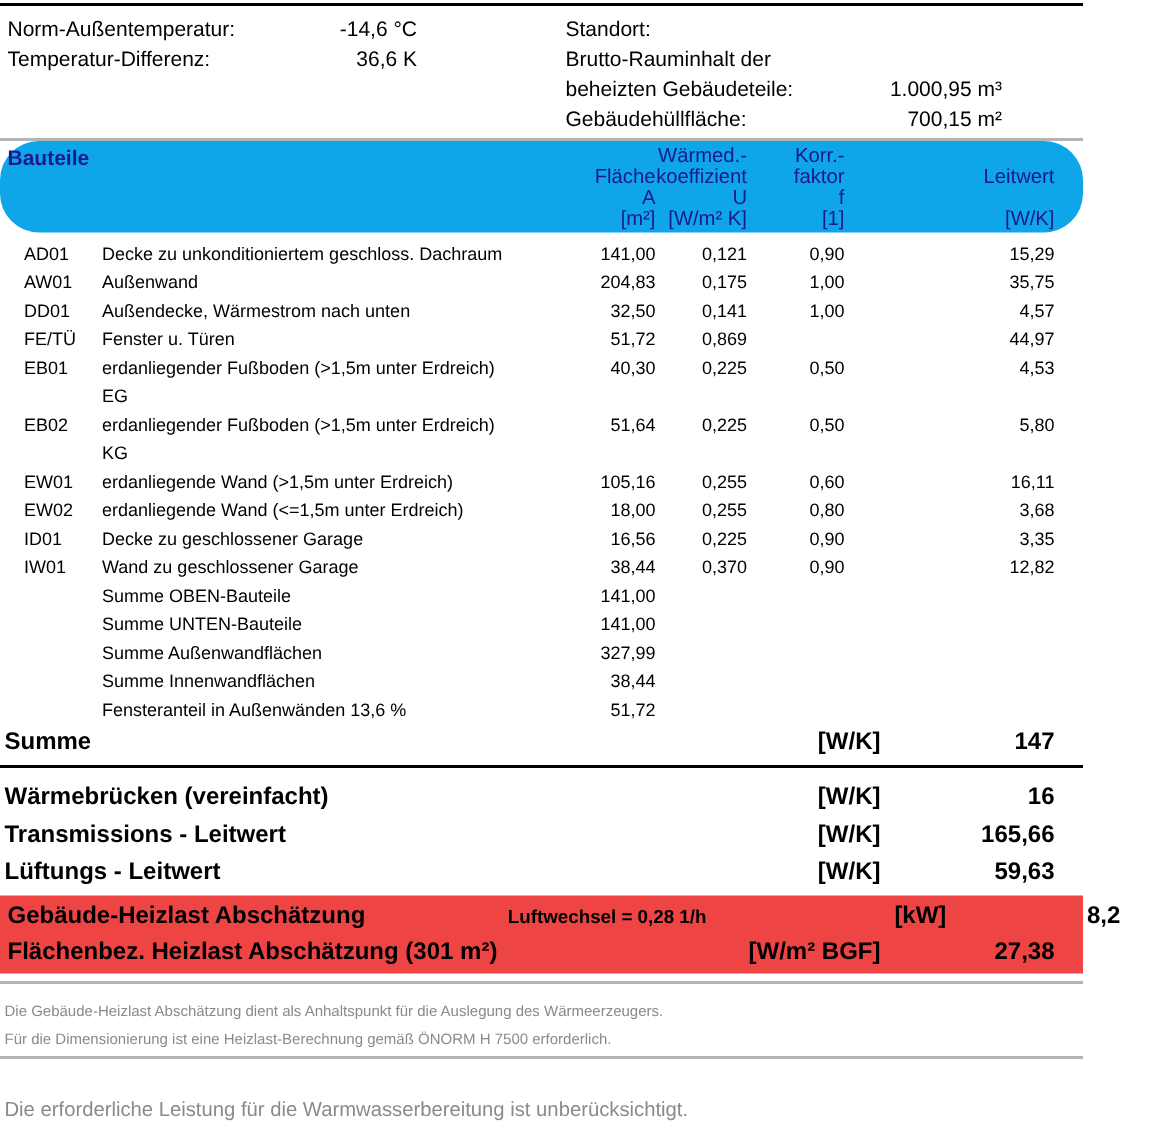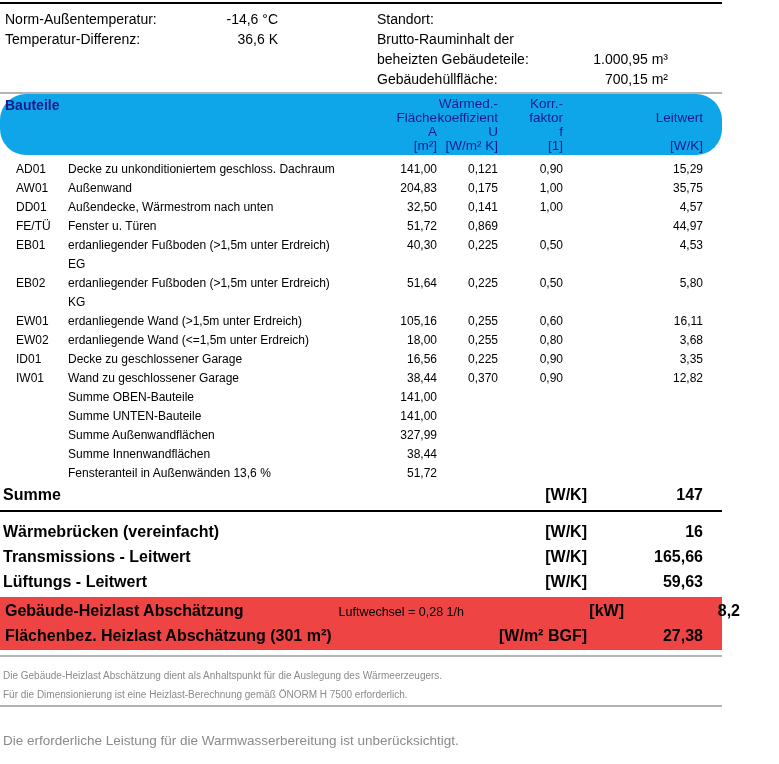--- a/index.html
+++ b/index.html
@@ -43,21 +43,21 @@
   .sumrow { margin-top:1px; line-height:22px; font-weight:bold; font-size:16px; }
   .u-cell, .v-cell { text-align:right; white-space:nowrap; }
   .hr-sum { margin-top:4px; }
 
   .totals { padding-top:7px; }
   .total-row { line-height:25px; font-weight:bold; font-size:16px; }
 
   .highlight { margin-top:3px; background:#ef4444; padding-top:2px; padding-bottom:2px; }
   .hl-row { grid-template-columns:1fr 160px 116px; line-height:24px; font-weight:bold; font-size:16px; padding-left:5px; }
   .hl-label { display:flex; align-items:baseline; white-space:nowrap; }
-  .hl-note { font-weight:normal; font-size:12.5px; margin-left:95px; }
+  .hl-note { font-weight:bold; font-size:12.5px; margin-left:95px; }
 
   
   .hr-f1 { margin-top:5px; }
   .footnotes { margin-top:9px; padding-left:3px; color:#8a8a8a; font-size:10px; }
   .footnotes div { line-height:19px; }
   .hr-f2 { margin-top:1px; }
   .footnote-last { margin-top:24px; padding-left:3px; color:#8a8a8a; font-size:13.5px; line-height:19px; }
 </style>
 </head>
 <body>

